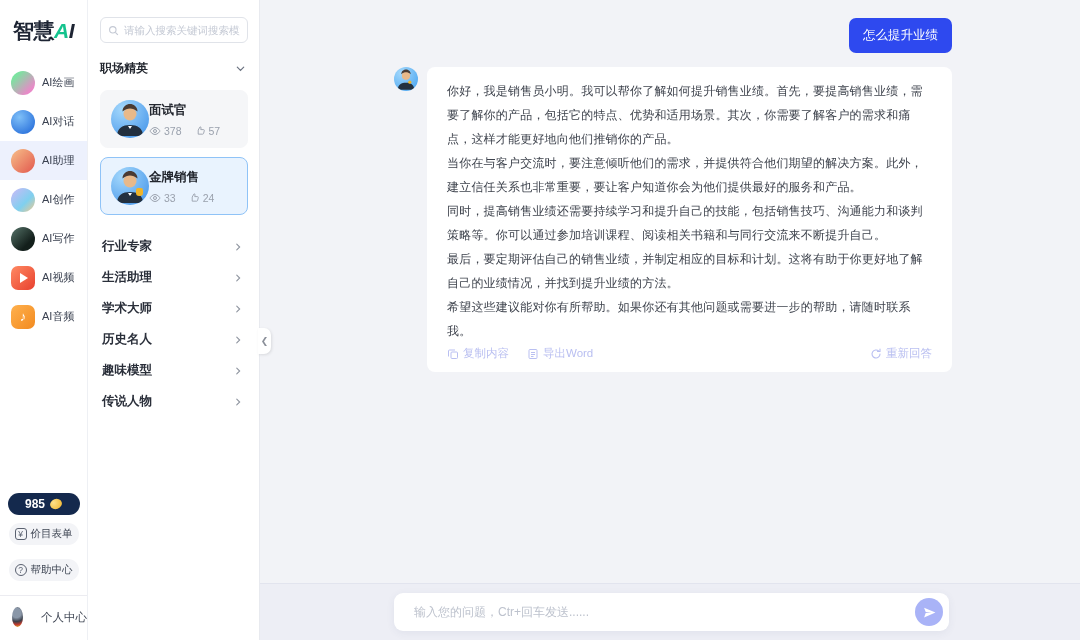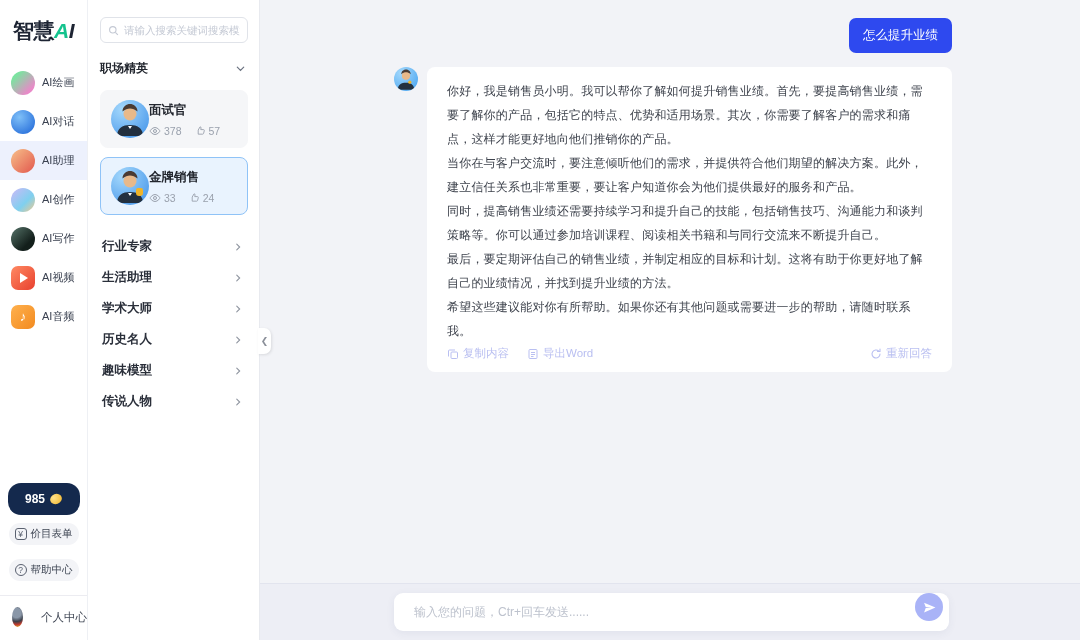--- a/index.html
+++ b/index.html
@@ -23,21 +23,21 @@
   .ic-create{ background:linear-gradient(135deg,#cdb9f7,#7fd0ef 60%,#f3c98b); }
   .ic-write { background:linear-gradient(135deg,#57746a,#131f1b 70%); }
   .ic-video { background:linear-gradient(135deg,#ff8a63,#e8402e); }
   .ic-audio { background:linear-gradient(135deg,#ffb14e,#f28a1f); }
   .play-tri { position:absolute; left:9px; top:7px; width:0; height:0; border-left:8px solid #fff; border-top:5px solid transparent; border-bottom:5px solid transparent; }
   .music-glyph { position:absolute; left:0; top:0; width:100%; height:100%; display:flex; align-items:center; justify-content:center; color:#fff; font-size:13px; }
   .nav-label { font-size:11px; color:#3a4150; white-space:nowrap;text-align:center; }
 
   .side-spacer { flex:1; }
   .side-bottom { padding-bottom:0; }
-  .coins-pill { width:72px; height:32px; margin:0 auto 8px; background:#14294d; border-radius:13px; display:flex; align-items:center; justify-content:center; gap:5px; color:#fff; font-size:12px; font-weight:bold; cursor:pointer; }
+  .coins-pill { width:72px; height:22px; margin:0 auto 8px; background:#14294d; border-radius:13px; display:flex; align-items:center; justify-content:center; gap:5px; color:#fff; font-size:12px; font-weight:bold; cursor:pointer; }
   .coin { width:12px; height:10px; background:radial-gradient(circle at 35% 30%,#ffe18a,#f0b429); border-radius:50%; transform:rotate(-20deg); }
   .small-pill { width:70px; height:22px; margin:0 auto 14px; background:#f3f4f7; border-radius:12px; display:flex; align-items:center; justify-content:center; gap:4px; font-size:10.5px; color:#3f4654; cursor:pointer; white-space:nowrap; }
   .pill-ic { display:inline-flex; width:12px; height:12px; border:1px solid #5a6170; border-radius:3px; align-items:center; justify-content:center; font-size:8.5px; color:#5a6170; flex-shrink:0; }
   .pill-ic.round { border-radius:50%; }
   .profile-row { border-top:1px solid #ececf1; padding:11px 0 13px 12px; display:flex; align-items:center; gap:18px; cursor:pointer; }
   .profile-avatar { width:20px; height:20px; border-radius:50%; background:radial-gradient(circle at 40% 30%,#8a97a8 30%,#3a3f4a 55%,#c03a2e 75%,#e8b93a 95%); }
   .profile-label { font-size:11.5px; color:#3f4654; white-space:nowrap; }
 
   
   .panel2 { width:172px; flex-shrink:0; border-right:1px solid #e8eaef; background:#fff; padding:17px 11px 0 12px; }
@@ -65,21 +65,21 @@
   .user-bubble { align-self:flex-end; background:#2e49ef; color:#fff; font-size:12.5px; padding:9px 14px; border-radius:7px; cursor:default; }
   .ai-row { display:flex; margin-top:14px; align-items:flex-start; }
   .ai-avatar { width:24px; height:24px; border-radius:50%; margin-right:9px; background:radial-gradient(circle at 32% 25%,#a5d9fc,#41a0ef); position:relative; overflow:hidden; flex-shrink:0; }
   .ai-bubble { background:#fff; border-radius:8px; padding:12px 20px 11px; width:525px; }
   .ai-text p { font-size:12px; line-height:24px; color:#3e434d; letter-spacing:0.2px; }
   .bubble-actions { display:flex; align-items:center; margin-top:3px; gap:18px; color:#b9bff1; }
   .action { display:flex; align-items:center; gap:4px; font-size:11.5px; cursor:pointer; }
   .action.regen { margin-left:auto; }
 
   .composer-zone { position:absolute; left:0; right:0; bottom:0; height:57px; background:#edeef5; border-top:1px solid #e2e4ee; display:flex; align-items:center; }
-  .composer { margin-left:134px; width:555px; height:38px; background:#fff; border-radius:9px; box-shadow:0 2px 8px rgba(60,70,120,.07); display:flex; padding:0 6px 0 20px; }
+  .composer { margin-left:134px; width:555px; height:38px; background:#fff; border-radius:9px; box-shadow:0 2px 8px rgba(60,70,120,.07); display:flex; align-items:center; padding:0 6px 0 20px; }
   .composer input { flex:1; border:none; outline:none; font-size:12px; color:#333; background:transparent; font-family:inherit; }
   .composer input::placeholder { color:#bdc2cd; }
   .send-btn { width:28px; height:28px; border-radius:50%; background:#a9b3f7; display:flex; align-items:center; justify-content:center; cursor:pointer; flex-shrink:0; }
 
   svg.icon { display:block; }
 </style>
 </head>
 <body>
 
 <div class="app">

